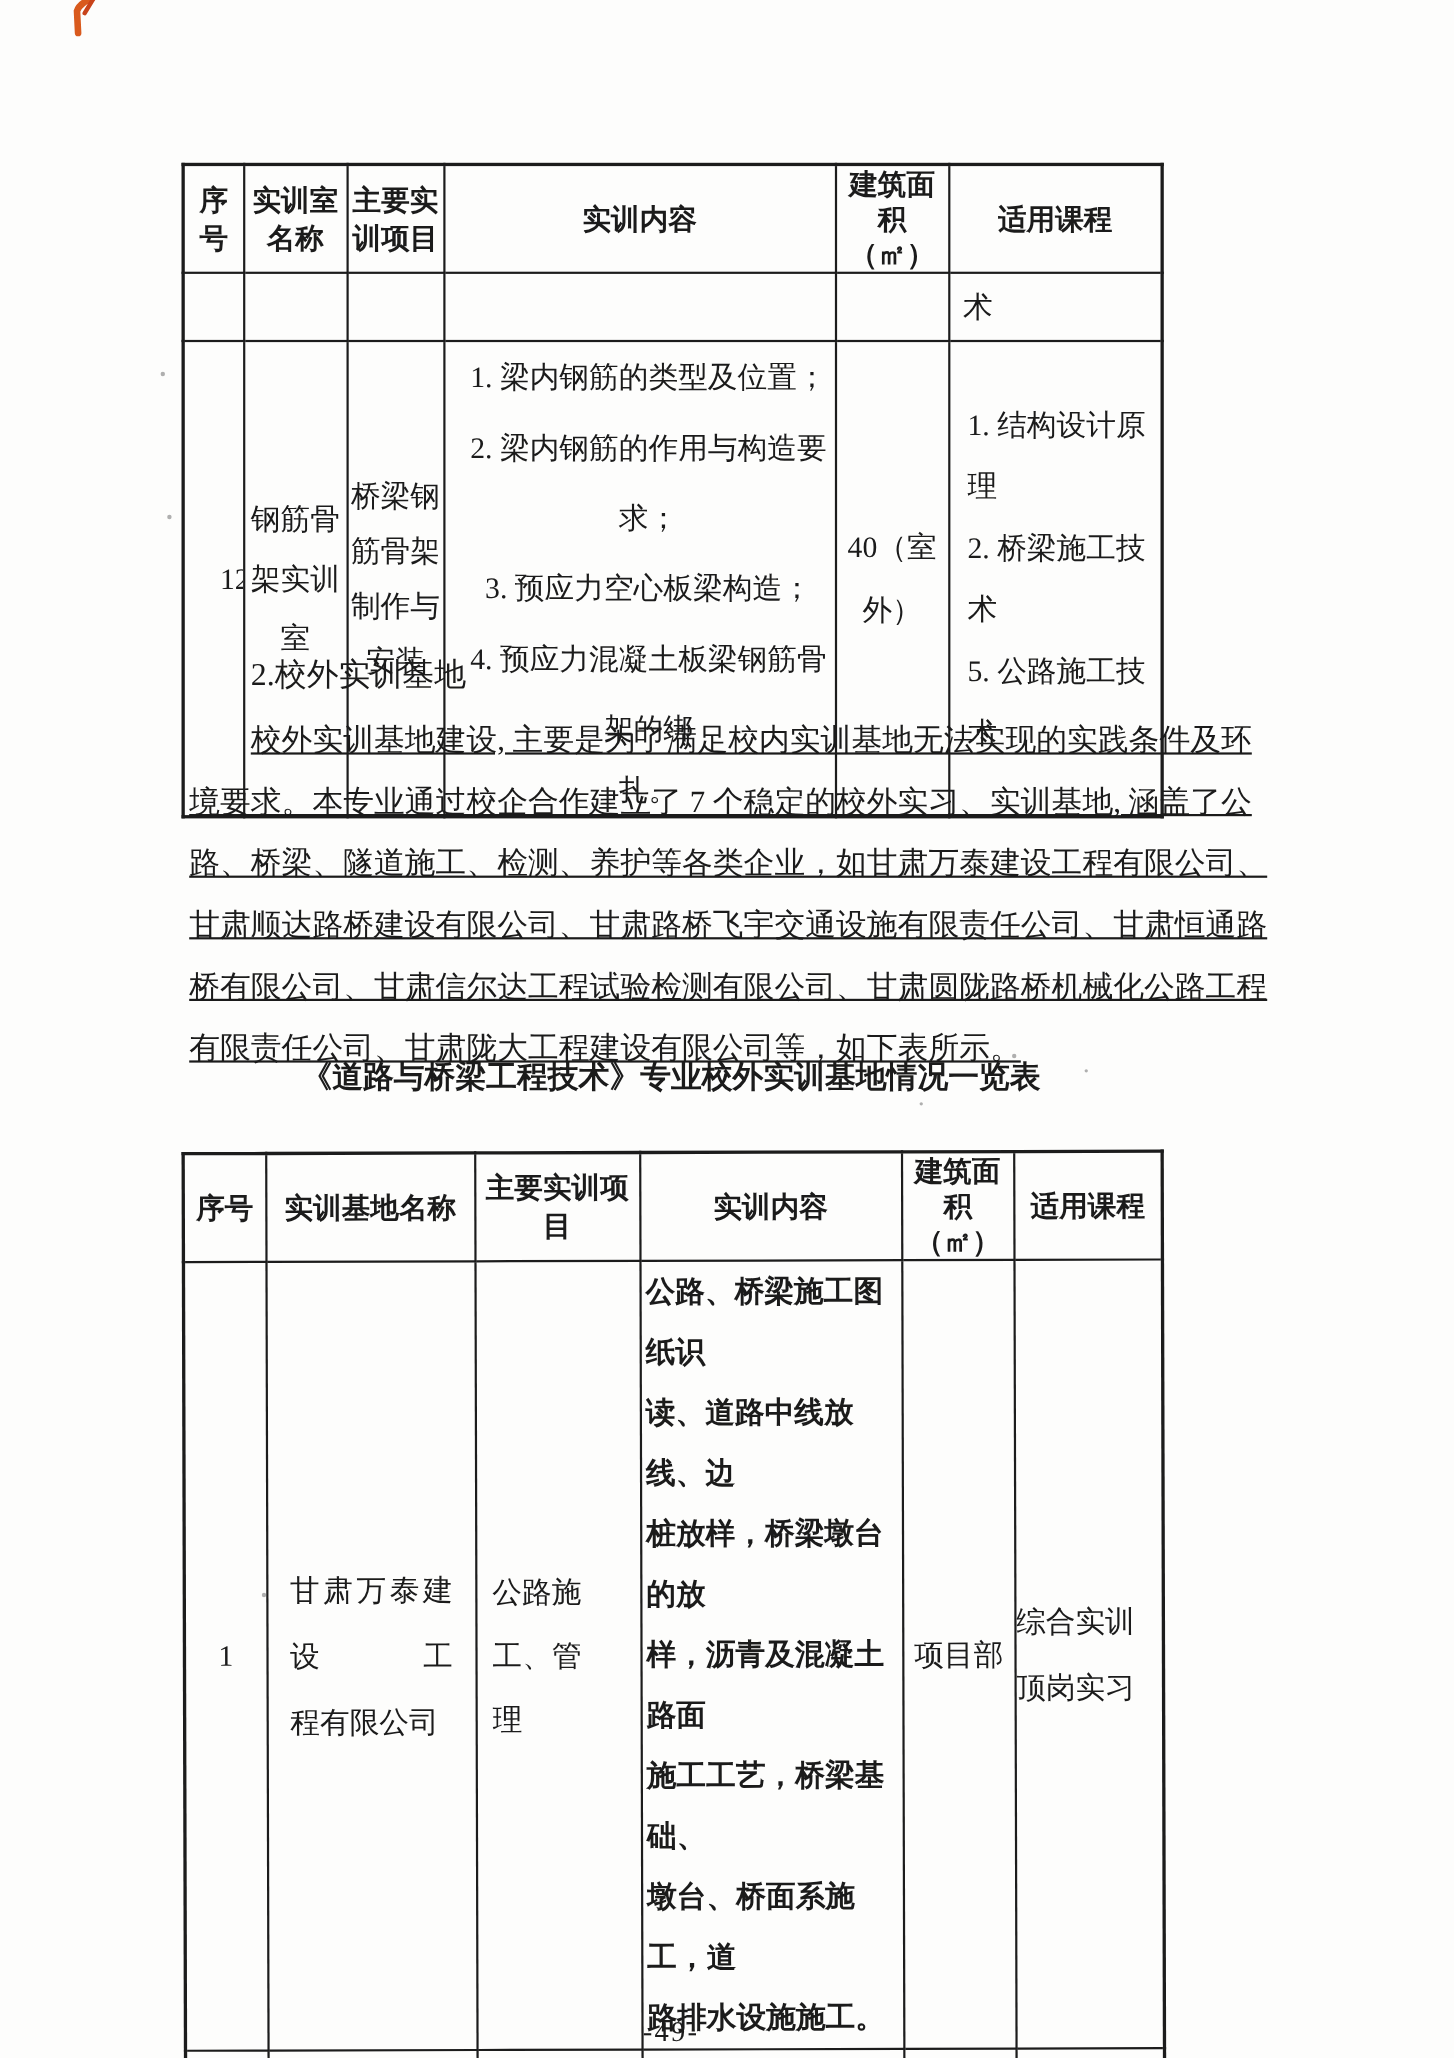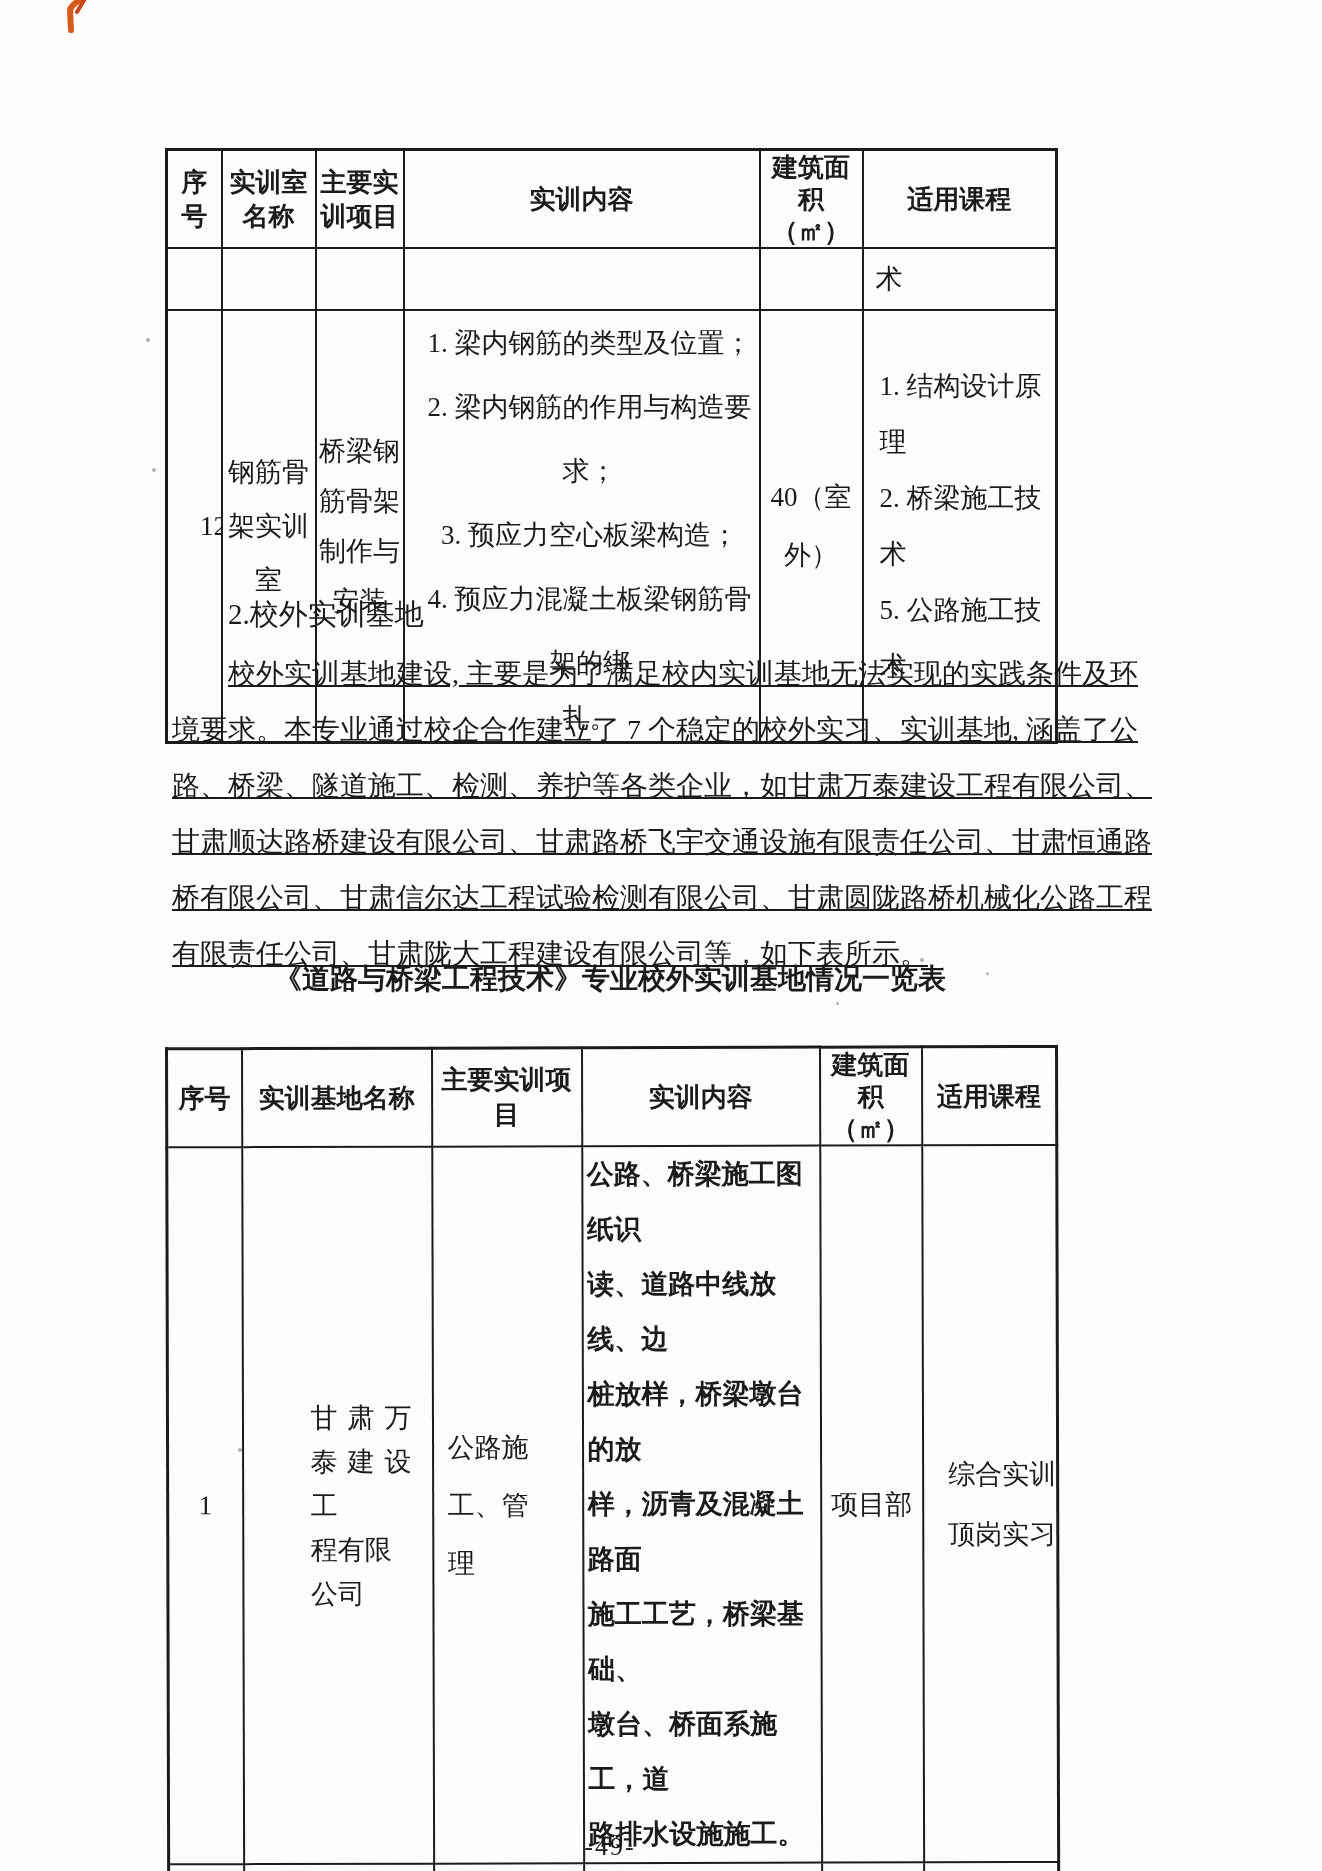--- a/index.html
+++ b/index.html
@@ -28,27 +28,27 @@
   .t1 .cell-project div { line-height:50px; text-align:center; }
   .t1 .cell-content div { line-height:64px; text-align:center; padding-left:16px; }
   .t1 .cell-content div:last-child { line-height:46px; }
   .t1 .cell-area div { line-height:58px; text-align:center; }
   .t1 .cell-courses div { line-height:56px; text-align:left; padding-left:16px; }
   .t1 .cell-cont { text-align:left; padding-left:12px; }
 
   
   .t2 .cell-seq { text-align:center; }
   .t2 .cell-name { padding:0 20px; }
-  .t2 .cell-name div { line-height:44px; text-align:left;margin-left:47px; }
+  .t2 .cell-name div { line-height:60px; text-align:left; }
   .t2 .cell-name div.spread { text-align:justify; text-align-last:justify; }
   .t2 .cell-project { padding:0 14px; }
   .t2 .cell-project div { line-height:58px; text-align:left; }
   .t2 .cell-content div { line-height:55px; text-align:left; padding-left:4px;font-weight:bold; }
   .t2 .cell-area { text-align:center; }
-  .t2 .cell-courses div { line-height:60px; text-align:right; }
+  .t2 .cell-courses div { line-height:60px; text-align:left; }
 
   
   .heading {
     position:absolute; top:594px; left:228px;
     font-size:29px; line-height:40px;
   }
   .para { position:absolute; top:646px; left:172px; width:868px; font-size:28px; }
   .para .pl { height:56px; line-height:56px; white-space:nowrap;
               text-align:justify; text-align-last:justify;text-decoration:underline; }
   .para .pl.indent { padding-left:56px; box-sizing:border-box; }

